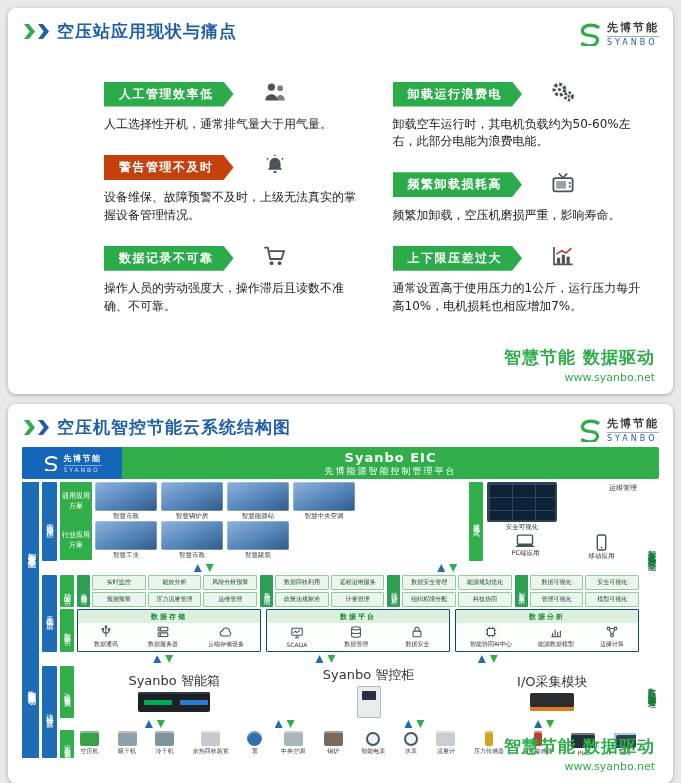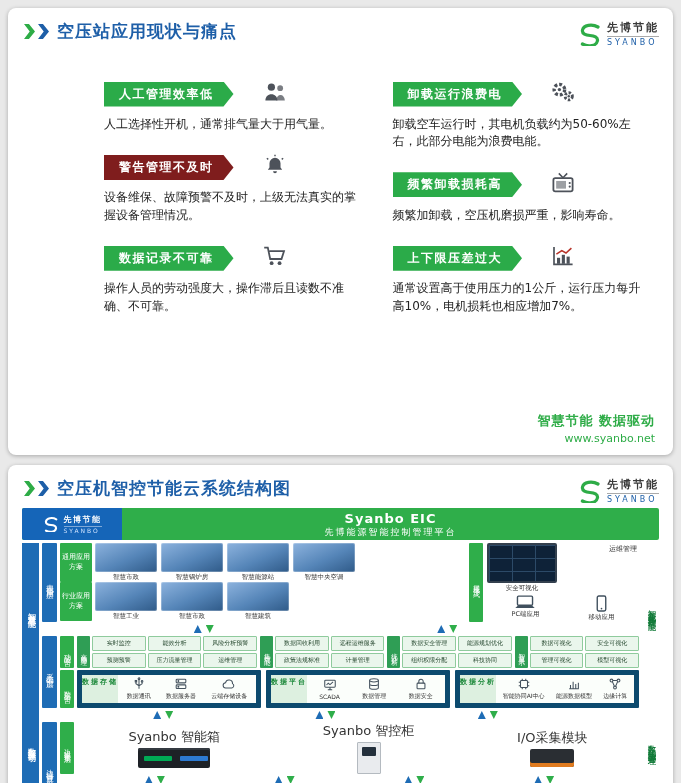--- a/index.html
+++ b/index.html
@@ -7,21 +7,21 @@
   body {
     background:#e9e9e9;
     font-family:"DejaVu Sans","Liberation Sans",sans-serif;
     overflow:hidden;
   }
   .slide {
     width:665px; margin:8px auto 0; background:#fff;
     border-radius:8px; box-shadow:0 1px 4px rgba(0,0,0,.28);
     position:relative; overflow:hidden;
   }
-  .slide1 { height:447px; }
+  .slide1 { height:386px; }
   .slide2 { height:379px; margin-top:10px; }
 
   
   .slide-header { display:flex; justify-content:space-between; align-items:flex-start; padding:12px 14px 0 16px; }
   .title-wrap { display:flex; align-items:center; gap:3px; }
   .chev { width:11px; height:15px; clip-path:polygon(0 0,45% 0,100% 50%,45% 100%,0 100%,52% 50%); }
   .chev1 { background:#2eac47; }
   .chev2 { background:#1e5fa8; margin-right:5px; }
   .slide-title { font-size:17px; font-weight:bold; color:#1e5fa8; letter-spacing:1px; }
   .logo { display:flex; align-items:center; gap:5px; }
@@ -32,27 +32,27 @@
   
   .cards-grid { display:grid; grid-template-columns:1fr 1fr; column-gap:34px; padding:34px 26px 0 96px; }
   .pain-card { margin-bottom:21px; }
   .badge-row { display:flex; align-items:center; gap:29px; }
   .badge {
     color:#fff; font-size:12px; font-weight:bold; letter-spacing:1.5px;
     padding:4px 20px 4px 15px;
     clip-path:polygon(0 0,calc(100% - 10px) 0,100% 50%,calc(100% - 10px) 100%,0 100%);
   }
   .badge.green { background:#2bab49; }
-  .badge.blue  { background:#7f1d1d; }
+  .badge.blue  { background:#c2410c; }
   .pain-icon svg { width:24px; height:22px; }
   .pain-text { font-size:12px; color:#222; line-height:1.45; margin-top:9px; max-width:264px; }
 
   
   .slide-footer { position:absolute; right:18px; bottom:10px; text-align:right; z-index:5; }
-  .footer-slogan { font-size:13px; font-weight:bold; color:#2eac47; letter-spacing:1px;margin-left:44px; }
+  .footer-slogan { font-size:17px; font-weight:bold; color:#2eac47; letter-spacing:1px;margin-left:44px; }
   .footer-url { font-size:11px; color:#2eac47; margin-top:2px; }
 
   
   .diagram { margin:4px 14px 0; }
   .diag-header { display:flex; background:#2fae4a; height:32px; border-radius:2px; overflow:hidden; }
   .diag-logo { background:#1565b8; width:100px; display:flex; align-items:center; justify-content:center; gap:5px; }
   .diag-logo svg { width:16px; height:16px; }
   .dl-cn { font-size:8px; color:#fff; font-weight:bold; letter-spacing:1.5px; }
   .dl-en { font-size:6px; color:#cfe3ff; letter-spacing:2px; border-top:1px solid #7fa9d8; margin-top:1px; }
   .diag-title { flex:1; text-align:center; color:#fff; padding-top:3px; }
@@ -102,21 +102,21 @@
   .mid-row { display:flex; gap:3px; }
   .mid-row > .sub-label { width:14px; }
   .func-groups { flex:1; display:flex; gap:3px; }
   .func-group { display:flex; gap:2px; flex:1; }
   .func-group.wide { flex:1.45; }
   .func-glabel { background:#2f9e55; color:#fff; font-size:6.5px; width:13px; display:flex; align-items:center; justify-content:center; border-radius:1px; }
   .func-boxes { flex:1; display:grid; grid-template-rows:1fr 1fr; grid-auto-flow:column; grid-auto-columns:1fr; gap:2px; }
   .fbox { background:#eaf6ec; border:1px solid #8fcb9d; border-radius:1px; font-size:6px; color:#23452c; display:flex; align-items:center; justify-content:center; text-align:center; padding:1px 1px; min-height:15px; }
 
   .data-sections { flex:1; display:flex; gap:5px; }
-  .dsec { flex:1; border:5px solid #0c4a6e; border-radius:1px; display:flex; flex-direction:row; background:#fbfefb; }
+  .dsec { flex:1; border:1px solid #0c4a6e; border-radius:1px; display:flex; flex-direction:column; background:#fbfefb; }
   .dsec-h { background:#ddf0e0; color:#1e8a3c; font-size:7px; font-weight:bold; text-align:center; padding:1.5px 0; letter-spacing:2px; }
   .dsec-items { flex:1; display:flex; justify-content:space-around; align-items:center; padding:2px 1px; }
   .ditem { display:flex; flex-direction:column; align-items:center; gap:1px; }
   .ditem svg { width:14px; height:14px; stroke:#44525e; fill:none; stroke-width:1.2; }
   .dcap { font-size:6px; color:#333; white-space:nowrap; }
 
   
   .edge-content { flex:1; display:flex; flex-direction:column; gap:2px; }
   .edge-row { display:flex; gap:3px; }
   .edge-row > .sub-label { width:14px; }

